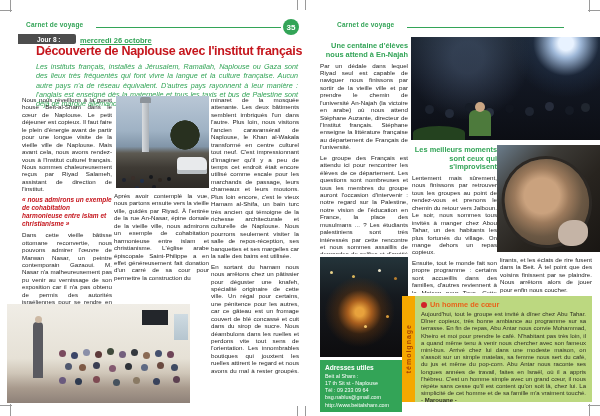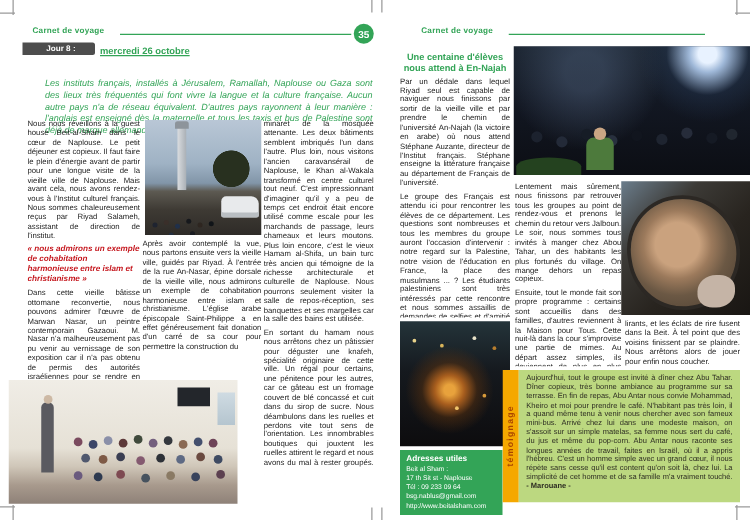--- a/index.html
+++ b/index.html
@@ -21,21 +21,21 @@
             display:flex;align-items:center;padding-left:19px;box-sizing:border-box;}
   .jour-date{position:absolute;left:80px;top:35.5px;font-size:7.5px;font-weight:bold;color:#33a457;text-decoration:underline;}
   .lp-title{position:absolute;left:36px;top:44px;width:264px;font-size:12.5px;font-weight:bold;
             color:#c5161d;letter-spacing:-0.3px;white-space:nowrap;}
   .lp-intro{position:absolute;left:36px;top:62px;width:262px;font-size:7.2px;line-height:1.3;
             font-style:italic;color:#33a457;text-align:justify;}
 
   
   .col{position:absolute;overflow:hidden;text-align:justify;}
   .col p{margin:0 0 3px;font-size:6.2px;line-height:1.2;color:#1c1c1c;}
-  .col-heading{font-size:7.4px;line-height:1.15;font-weight:bold;color:#33a457;margin:0 0 2.5px;text-align:center;}
+  .col-heading{font-size:7.4px;line-height:1.15;font-weight:bold;color:#33a457;margin:0 0 2.5px;text-align:right;}
   .pull-quote{font-size:6.5px;line-height:1.25;font-weight:bold;font-style:italic;color:#c5161d;
               margin:3px 0 3px;text-align:left;}
 
   
   .photo{position:absolute;overflow:hidden;}
   .p-minaret{left:116px;top:96px;width:93px;height:92px;
      background:linear-gradient(180deg,#b9c7d6 0%,#9fb2c4 38%,#8195a8 55%,#5d5a52 62%,#3e3a34 78%,#2e2b27 100%);}
   .p-minaret .tower{position:absolute;left:26px;top:4px;width:7px;height:52px;background:linear-gradient(90deg,#d9dcdf,#aab0b6);}
   .p-minaret .tower-top{position:absolute;left:24px;top:1px;width:11px;height:6px;background:#8d949b;border-radius:2px 2px 0 0;}
   .p-minaret .tree{position:absolute;left:52px;top:22px;width:34px;height:34px;background:radial-gradient(circle at 50% 50%,#28301f 0 60%,transparent 62%);}
@@ -112,20 +112,21 @@
   <div class="mark" style="left:297px;bottom:0;width:1px;height:10px;"></div>
   <div class="mark" style="left:305px;bottom:0;width:1px;height:10px;"></div>
 
   <div class="hdr-label" style="left:26px;">Carnet de voyage</div>
   <div class="hdr-line" style="left:96px;width:185px;"></div>
   <div class="badge" style="left:283px;">35</div>
 
   <div class="jour-bar">Jour 8 :</div>
   <div class="jour-date">mercredi 26 octobre</div>
 
+  <div class="lp-title">Découverte de Naplouse avec l'institut français</div>
   <div class="lp-intro">Les instituts français, installés à Jérusalem, Ramallah, Naplouse ou Gaza sont des lieux très fréquentés qui font vivre la langue et la culture française. Aucun autre pays n'a de réseau équivalent. D'autres pays rayonnent à leur manière : l'anglais est enseigné dès la maternelle et tous les taxis et bus de Palestine sont déjà de marque allemande.</div>
 
   <div class="col" style="left:22px;top:96px;width:90px;height:212px;">
     <p>Nous nous réveillons à la guest house Beit-al-Sham dans le cœur de Naplouse. Le petit déjeuner est copieux. Il faut faire le plein d'énergie avant de partir pour une longue visite de la vieille ville de Naplouse. Mais avant cela, nous avons rendez-vous à l'Institut culturel français. Nous sommes chaleureusement reçus par Riyad Salameh, assistant de direction de l'institut.</p>
     <div class="pull-quote">« nous admirons un exemple de cohabitation harmonieuse entre islam et christianisme »</div>
     <p>Dans cette vieille bâtisse ottomane reconvertie, nous pouvons admirer l'œuvre de Marwan Nasar, un peintre contemporain Gazaoui. M. Nasar n'a malheureusement pas pu venir au vernissage de son exposition car il n'a pas obtenu de permis des autorités israéliennes pour se rendre en Cisjordanie.</p>
   </div>
 
   <div class="photo p-minaret">
     <div class="tower"></div>
@@ -176,38 +177,43 @@
   <div class="adresses">
     <div class="ad-title">Adresses utiles</div>
     <div class="ad-line">Beit al Sham :</div>
     <div class="ad-line">17 th Sit st - Naplouse</div>
     <div class="ad-line">Tél : 09 233 09 64</div>
     <div class="ad-line">bsg.nablus@gmail.com</div>
     <div class="ad-line">http://www.beitalsham.com</div>
   </div>
 
   <div class="col" style="left:412px;top:146px;width:85px;height:147px;">
+    <div class="col-heading">Les meilleurs moments sont ceux qui s'improvisent</div>
     <p>Lentement mais sûrement, nous finissons par retrouver tous les groupes au point de rendez-vous et prenons le chemin du retour vers Jalboun. Le soir, nous sommes tous invités à manger chez Abou Tahar, un des habitants les plus fortunés du village. On mange dehors un repas copieux.</p>
     <p>Ensuite, tout le monde fait son propre programme : certains sont accueillis dans des familles, d'autres reviennent à la Maison pour Tous. Cette nuit-là dans la cour s'improvise une partie de mimes. Au départ assez simples, ils deviennent de plus en plus complexes et dé-</p>
   </div>
 
   <div class="photo p-mirror">
     <div class="glass"></div>
     <div class="hand"></div>
   </div>
 
   <div class="col" style="left:500px;top:256px;width:92px;height:38px;">
     <p>lirants, et les éclats de rire fusent dans la Beit. À tel point que des voisins finissent par se plaindre. Nous arrêtons alors de jouer pour enfin nous coucher.</p>
   </div>
 
   <div class="temoignage">
     <div class="t-band">
       <span>témoignage</span>
     </div>
     <div class="t-content">
+      <div class="t-titlerow">
+        <span class="t-dot"></span>
+        <span class="t-title">Un homme de cœur</span>
+      </div>
       <div class="t-body">
         <span>Aujourd'hui, tout le groupe est invité à dîner chez Abu Tahar. Dîner copieux, très bonne ambiance au programme sur sa terrasse. En fin de repas, Abu Antar nous convie Mohammad, Kheiro et moi pour prendre le café. N'habitant pas très loin, il a quand même tenu à venir nous chercher avec son fameux mini-bus. Arrivé chez lui dans une modeste maison, on s'assoit sur un simple matelas, sa femme nous sert du café, du jus et même du pop-corn. Abu Antar nous raconte ses longues années de travail, faites en Israël, où il a appris l'hébreu. C'est un homme simple avec un grand cœur, il nous répète sans cesse qu'il est content qu'on soit là, chez lui. La simplicité de cet homme et de sa famille m'a vraiment touché.</span>
         <span class="t-sign">- Marouane -</span>
       </div>
     </div>
   </div>
 
 </div>
 
 </body></html>

